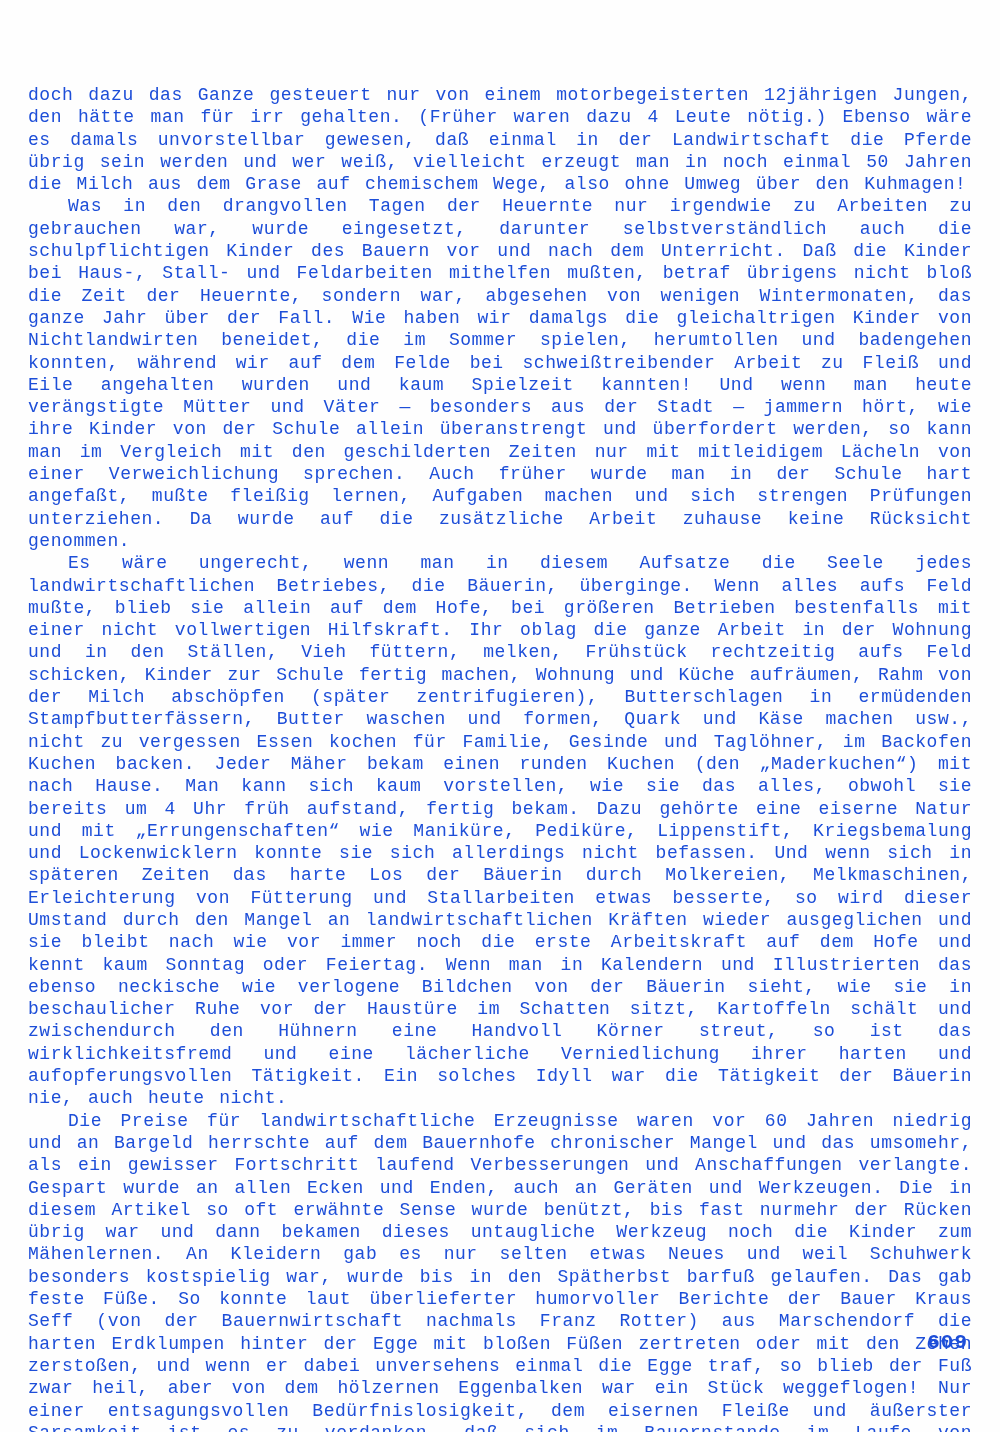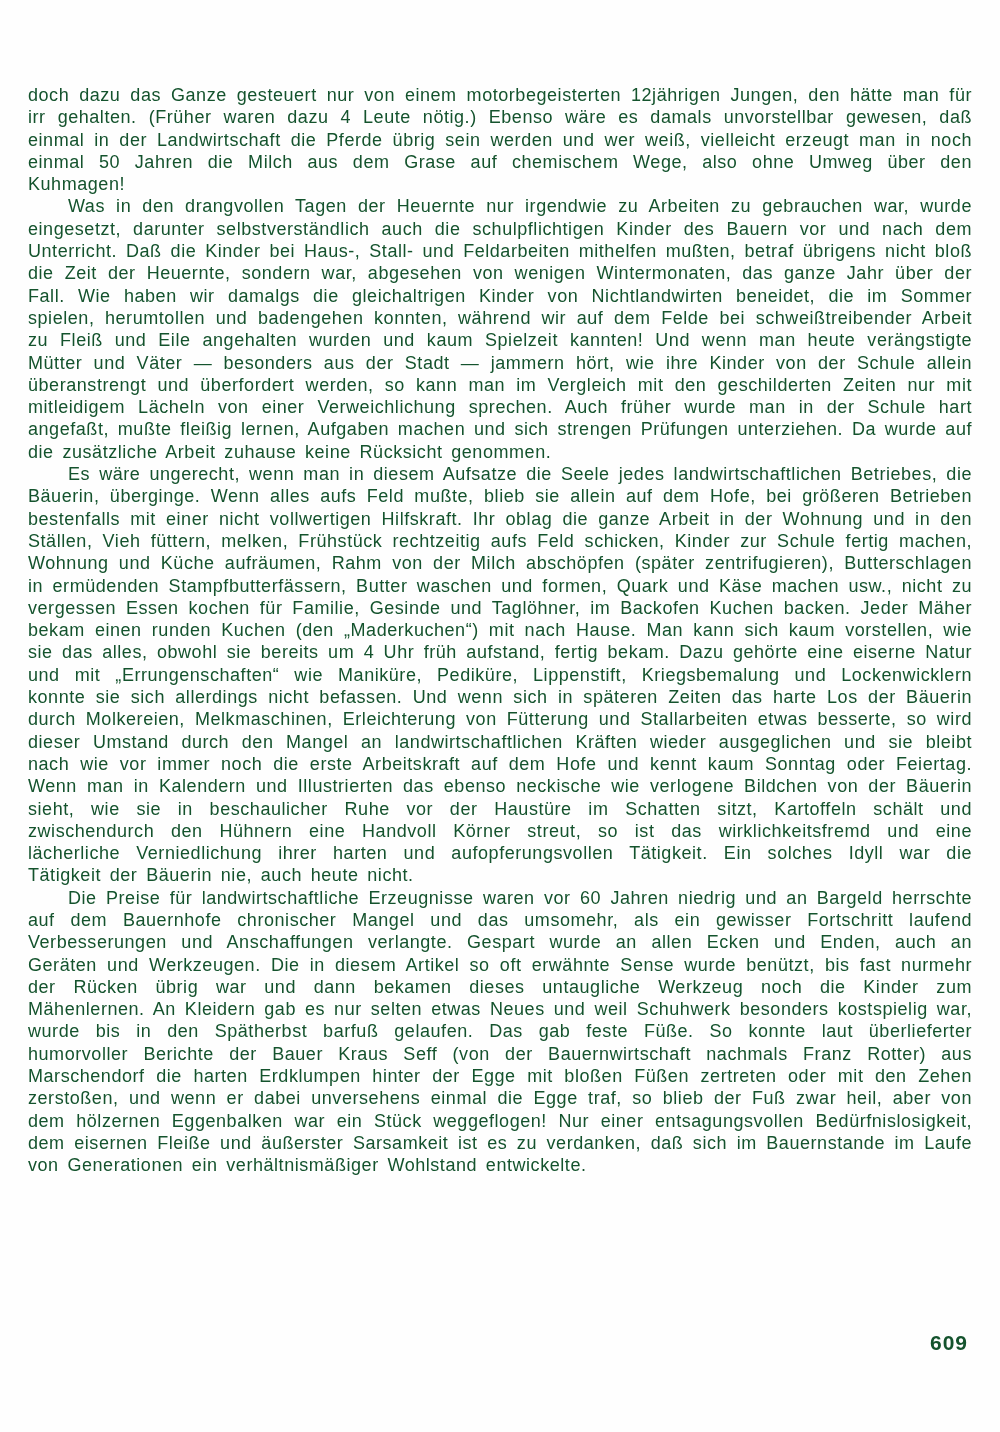--- a/index.html
+++ b/index.html
@@ -5,22 +5,22 @@
   html, body {
     margin: 0;
     padding: 0;
     background: #ffffff;
   }
   .page {
     position: relative;
     width: 1000px;
     height: 1432px;
     background: #fefefe;
-    color: #14532d;
-    font-family: Liberation Sans, sans-serif;
+    color: #1d4ed8;
+    font-family: Liberation Mono, monospace;
     overflow: hidden;
   }
   .text-block {
     position: absolute;
     left: 28px;
     right: 28px;
     top: 84px;
     text-align: justify;
     font-size: 18px;
     line-height: 22.3px;

